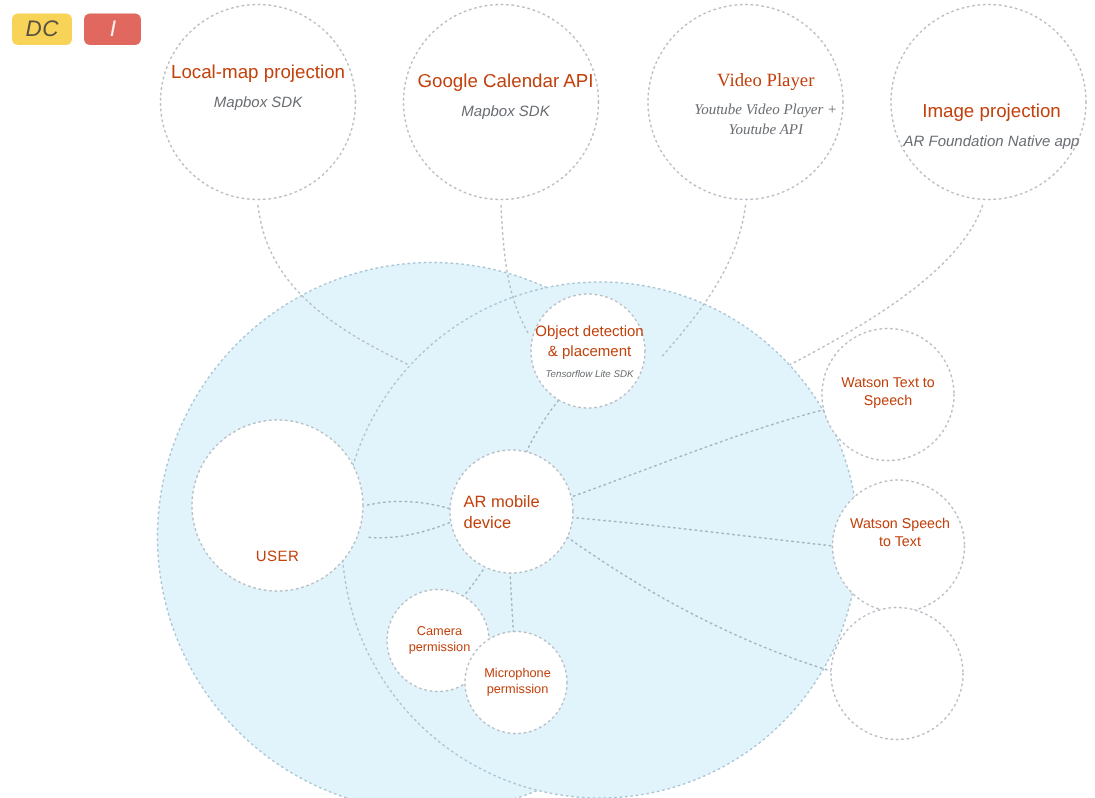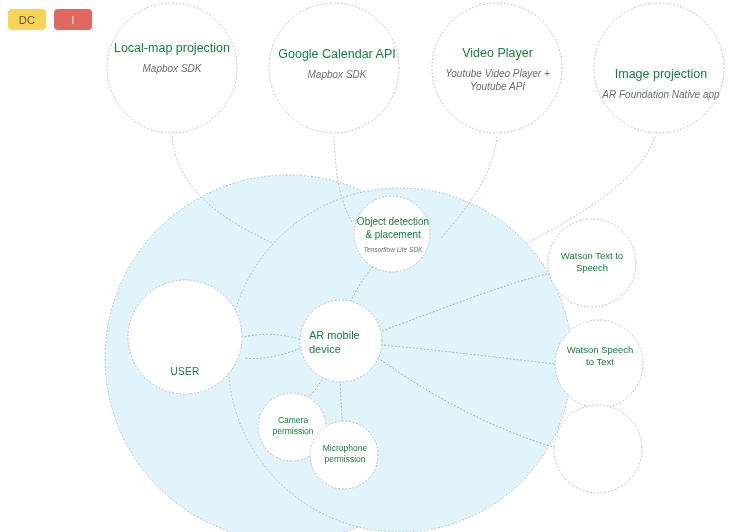--- a/index.html
+++ b/index.html
@@ -38,40 +38,41 @@
     gap: 8px;
     z-index: 40;
   }
   .badge {
     height: 21px;
     min-width: 38px;
     border-radius: 4px;
     display: flex;
     align-items: center;
     justify-content: center;
-    font-size: 11px;
+    font-size: 15px;
     letter-spacing: .4px;
     color: #5b5142;
     padding: 0 9px;
     box-sizing: border-box;
+    font-style: italic;
   }
   .badge.red { color: #fdf2f1; }
 
   
   .node-label {
     position: absolute;
     z-index: 30;
     text-align: center;
     color: #54585c;
     line-height: 1.28;
     pointer-events: none;
   }
   .node-label .title {
     display: block;
-    color: #15803d;
+    color: #c2410c;
   }
   .node-label .sub {
     display: block;
     font-style: italic;
     color: #6a6e72;
     margin-top: 7px;
   }
   
   .lbl-top .title { font-size: 12.5px; }
   .lbl-top .sub   { font-size: 10px; }
@@ -191,21 +192,21 @@
   <div class="node-label lbl-top" style="left:112px; top:40px; width:120px;">
     <span class="title">Local-map projection</span>
     <span class="sub">Mapbox SDK</span>
   </div>
 
   <div class="node-label lbl-top" style="left:278px; top:46px; width:118px;">
     <span class="title">Google Calendar API</span>
     <span class="sub">Mapbox SDK</span>
   </div>
 
-  <div class="node-label lbl-top" style="left:440px; top:45px; width:115px;">
+  <div class="node-label lbl-top" style="left:453px; top:45px; width:115px;font-family:Liberation Serif, serif;">
     <span class="title">Video Player</span>
     <span class="sub">Youtube Video Player + Youtube API</span>
   </div>
 
   <div class="node-label lbl-top" style="left:600px; top:46px; width:122px;margin-top:20px;">
     <span class="title">Image projection</span>
     <span class="sub">AR Foundation Native app</span>
   </div>
 
   <div class="node-label lbl-objdet" style="left:354px; top:216px; width:78px;">

